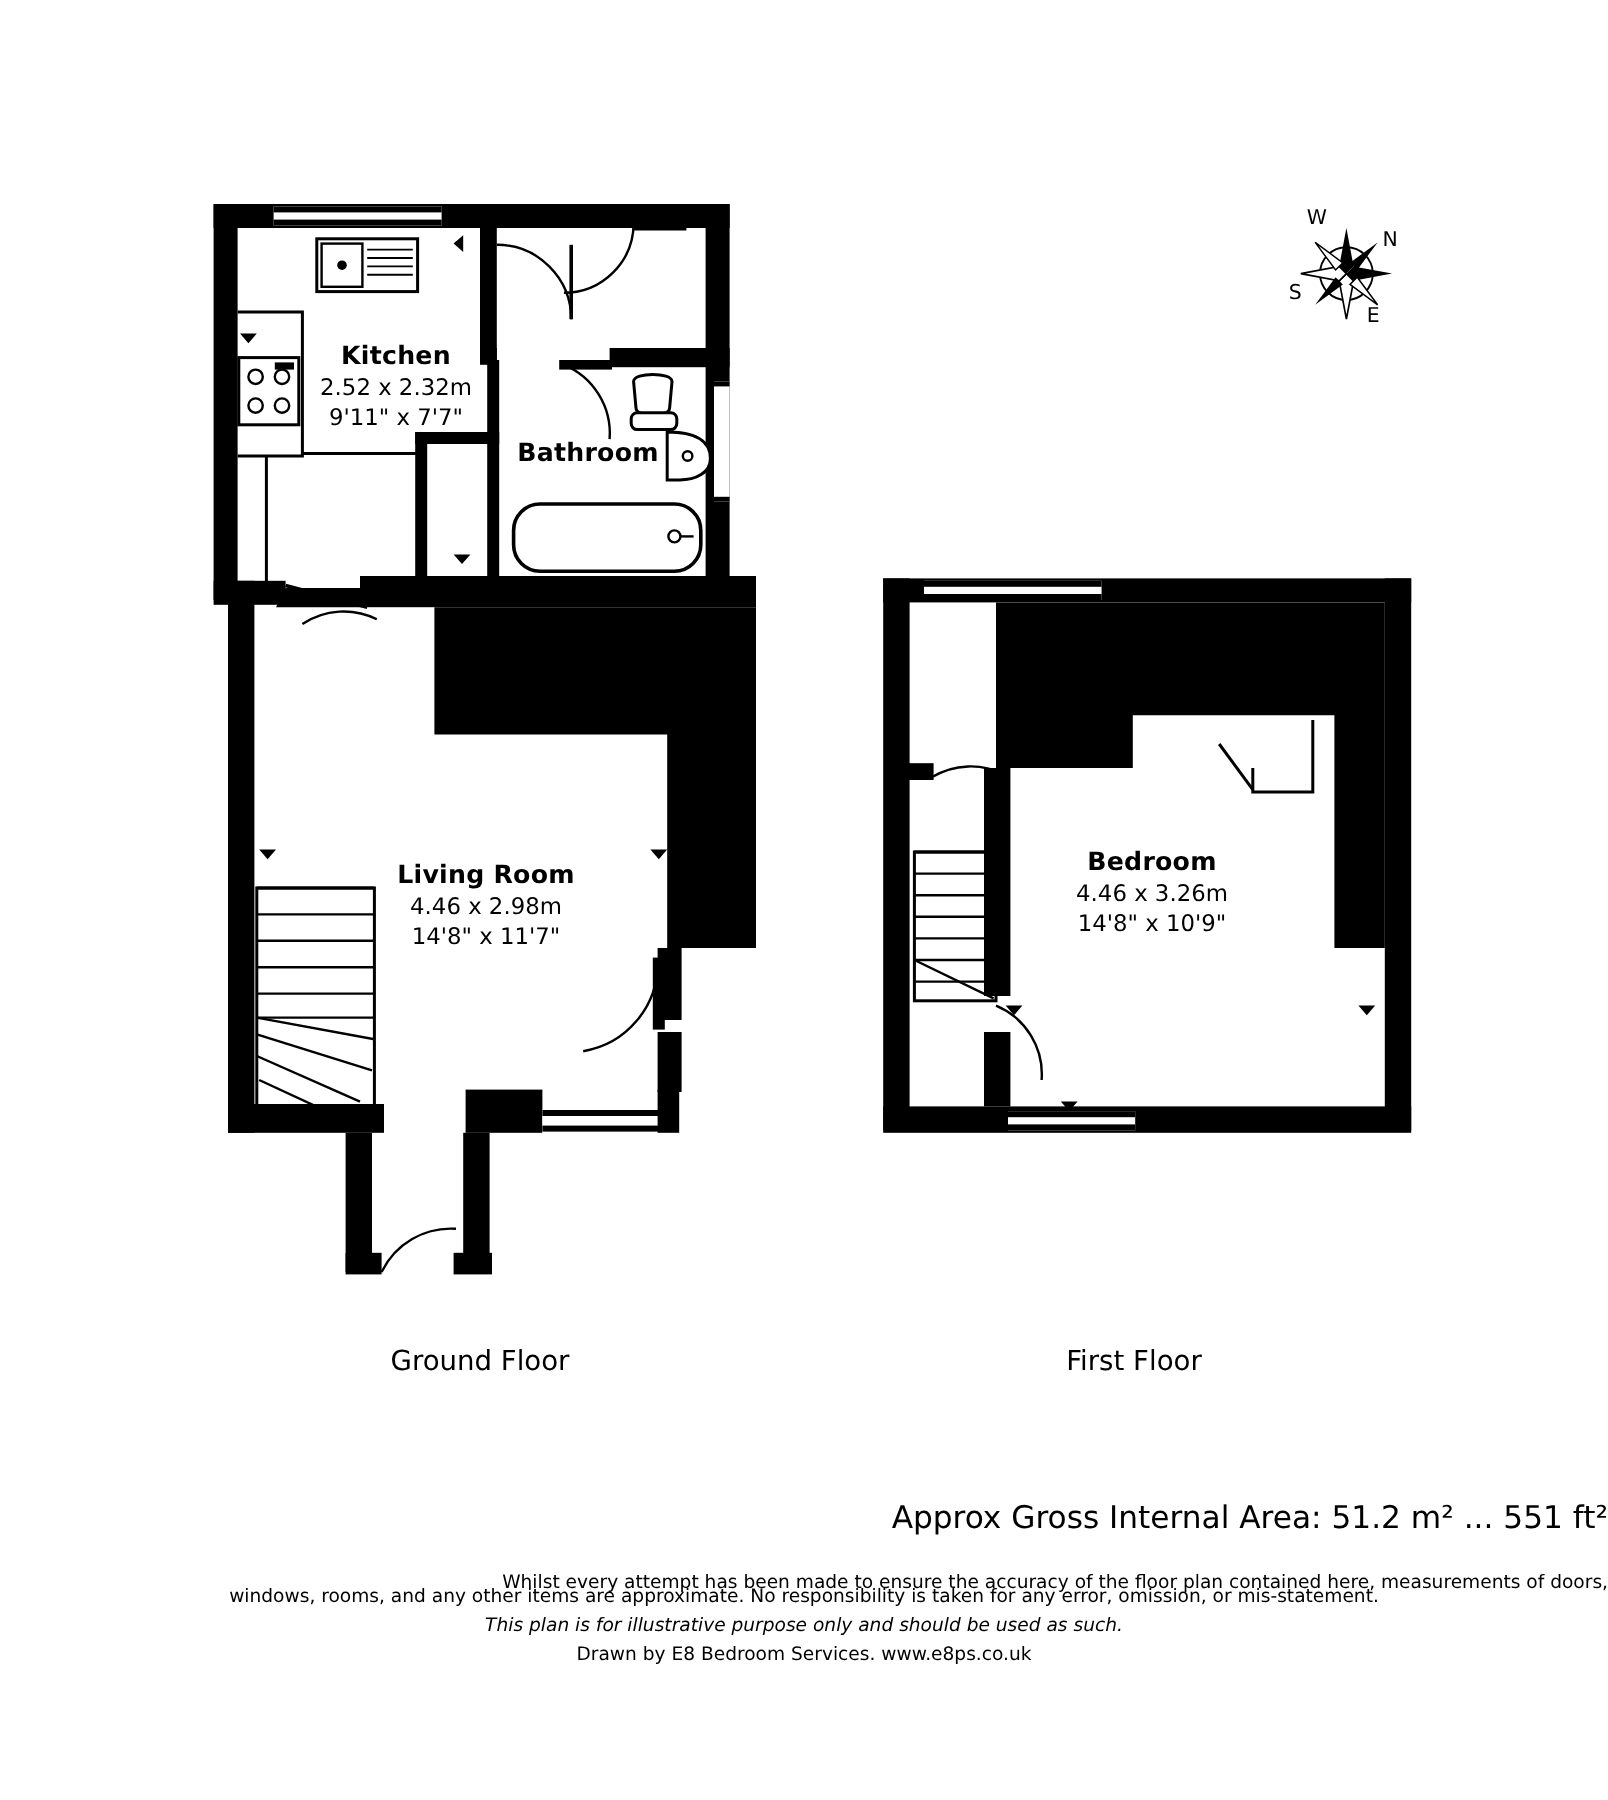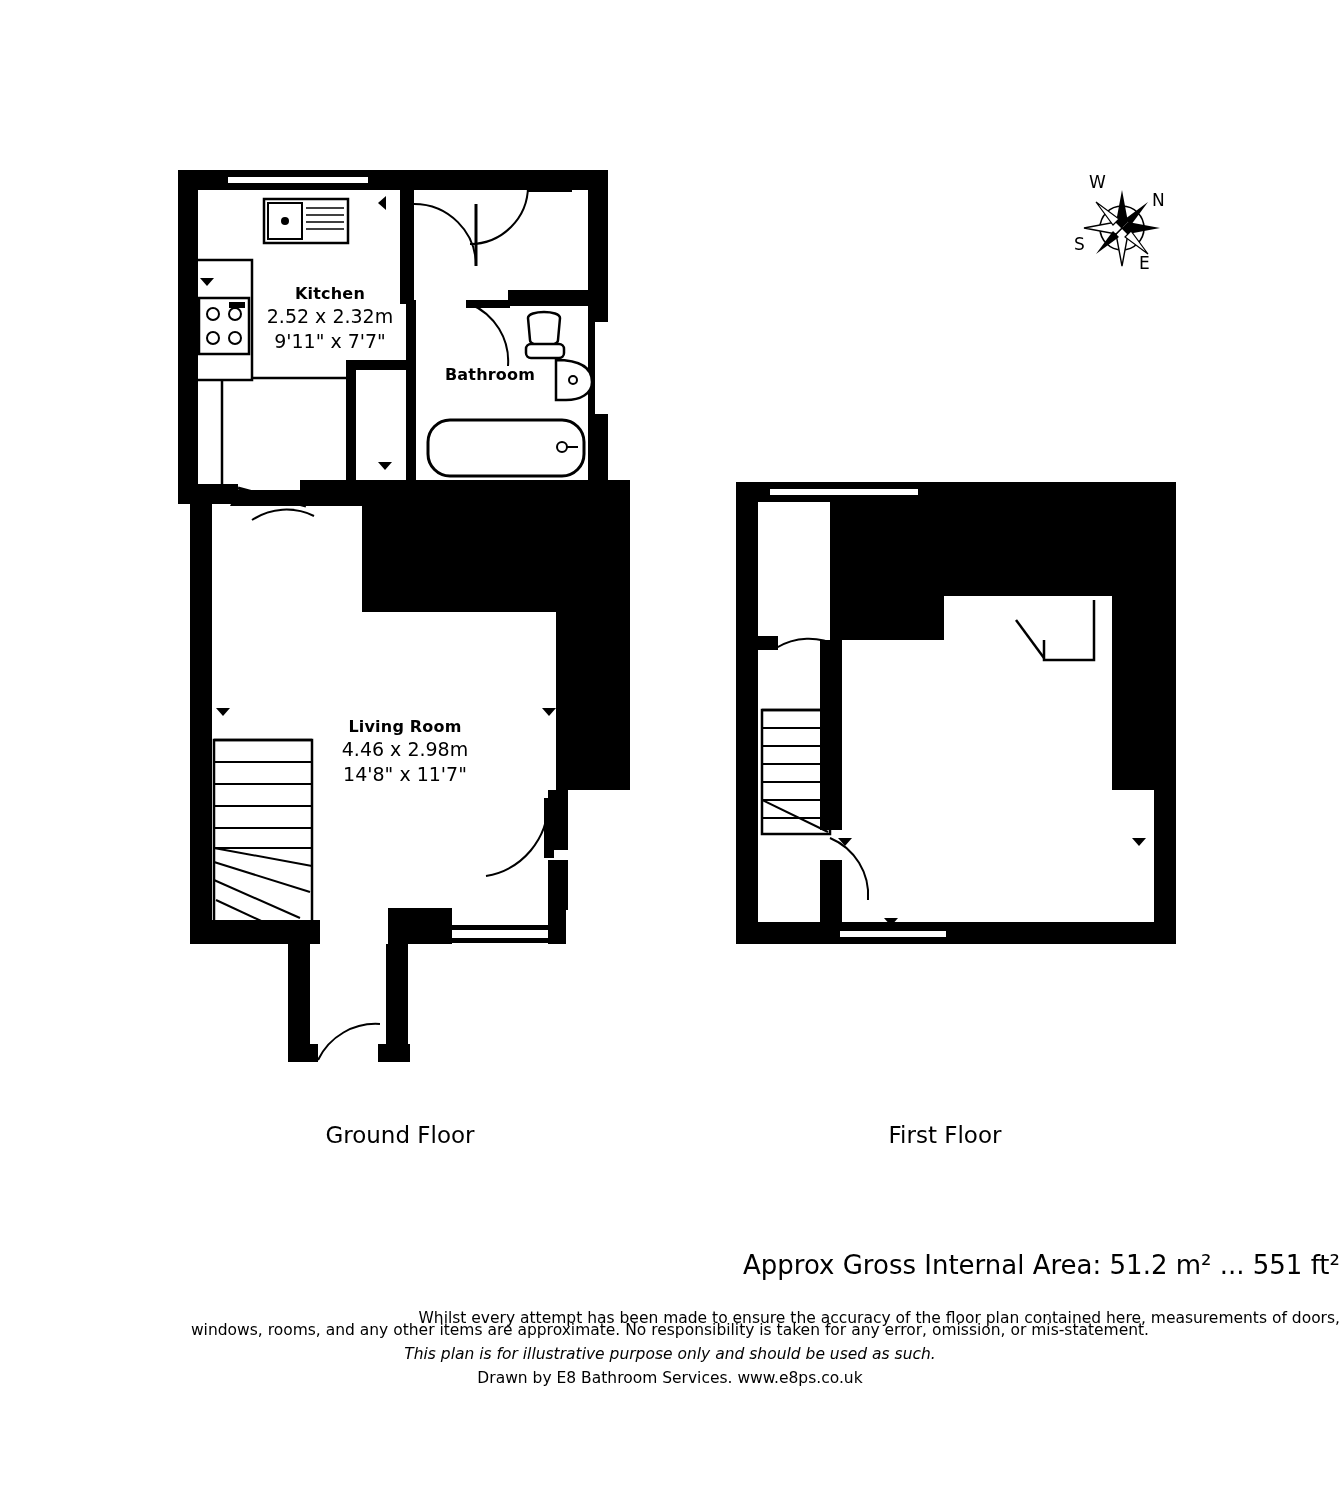--- a/index.html
+++ b/index.html
@@ -22,21 +22,21 @@
     height: 1500px;
   }
   .room-label {
     position: absolute;
     text-align: center;
     line-height: 1.32;
     white-space: nowrap;
   }
   .room-name {
     font-weight: bold;
-    font-size: 16px;
+    font-size: 21px;
     letter-spacing: 0.2px;
   }
   .room-dims {
     font-size: 19px;
   }
   .floor-title {
     position: absolute;
     font-weight: normal;
     font-size: 23px;
     text-align: center;
@@ -262,29 +262,34 @@
   <div class="room-label" style="left:370px; top:364px; width:240px;">
     <div class="room-name">Bathroom</div>
   </div>
 
   <div class="room-label" style="left:250px; top:716px; width:310px;">
     <div class="room-name">Living Room</div>
     <div class="room-dims">4.46 x 2.98m</div>
     <div class="room-dims">14'8" x 11'7"</div>
   </div>
 
+  <div class="room-label" style="left:805px; top:705px; width:310px;">
+    <div class="room-name">Bedroom</div>
+    <div class="room-dims">4.46 x 3.26m</div>
+    <div class="room-dims">14'8" x 10'9"</div>
+  </div>
 
   <div class="floor-title" style="left:200px; top:1122px; width:400px;">Ground Floor</div>
   <div class="floor-title" style="left:745px; top:1122px; width:400px;">First Floor</div>
 
   <span class="compass-letter" style="left:1152px; top:190px;">N</span>
   <span class="compass-letter" style="left:1139px; top:253px;">E</span>
   <span class="compass-letter" style="left:1074px; top:234px;">S</span>
   <span class="compass-letter" style="left:1089px; top:172px;">W</span>
 
   <div class="area-line" style="top:1250px;">Approx Gross Internal Area: 51.2 m² ... 551 ft²</div>
 
   <div class="disclaimer" style="top:1306px;text-align:right;">Whilst every attempt has been made to ensure the accuracy of the floor plan contained here, measurements of doors,</div>
   <div class="disclaimer" style="top:1318px;">windows, rooms, and any other items are approximate. No responsibility is taken for any error, omission, or mis-statement.</div>
   <div class="disclaimer" style="top:1342px;font-style:italic;">This plan is for illustrative purpose only and should be used as such.</div>
-  <div class="disclaimer" style="top:1366px;">Drawn by E8 Bathroom Services. www.e8ps.co.uk</div>
+  <div class="disclaimer" style="top:1366px;">Drawn by E8 Bedroom Services. www.e8ps.co.uk</div>
 
 </div>
 
 </body></html>

